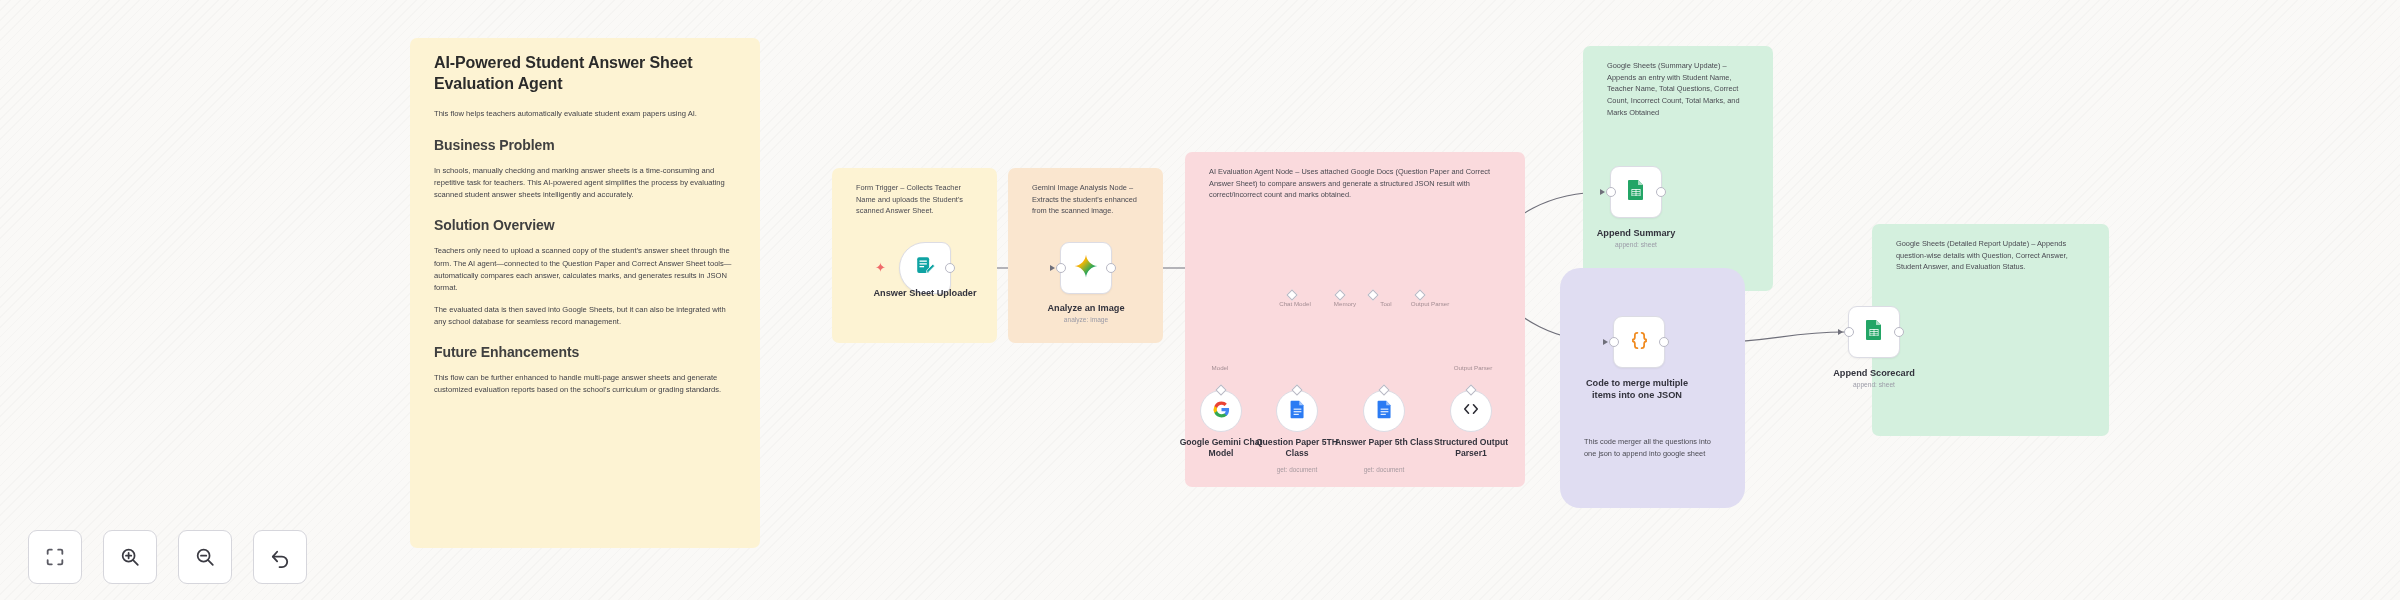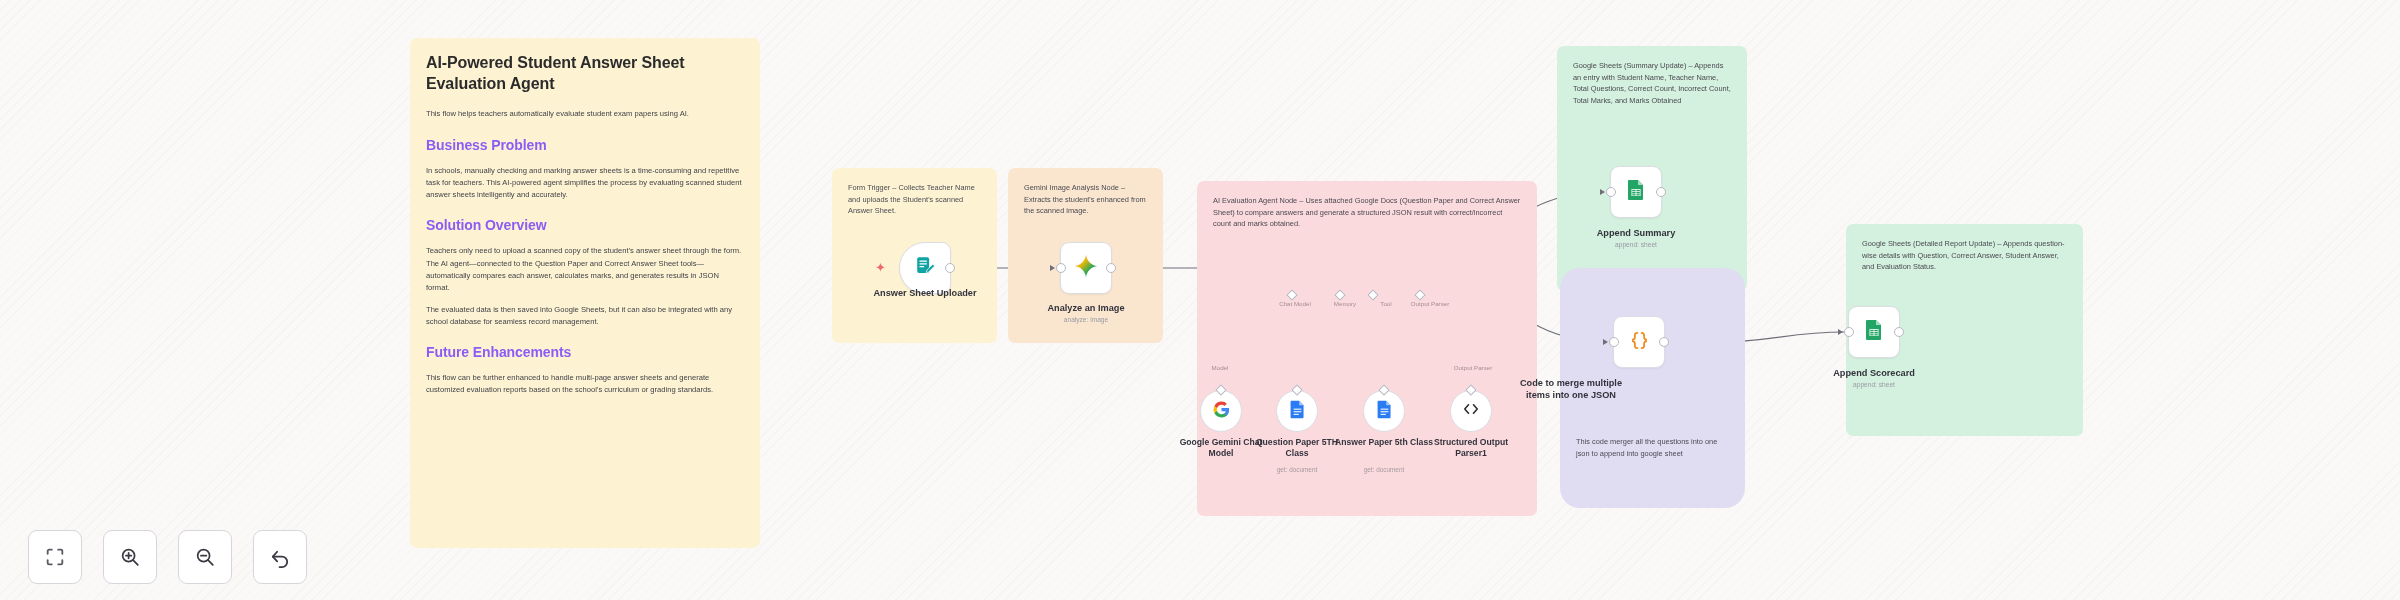--- a/index.html
+++ b/index.html
@@ -14,40 +14,40 @@
     width: 2400px; height: 600px;
     background-color: #faf9f7;
     background-image:
       repeating-linear-gradient(135deg, rgba(0,0,0,0.018) 0px, rgba(0,0,0,0.018) 1px, transparent 1px, transparent 7px);
   }
 
   
   .note {
     position: absolute;
     border-radius: 7px;
-    padding: 14px 16px;
+    padding: 14px 24px;
   }
   .note-yellow { background: #fdf3d3; }
   .note-orange { background: #fae6cf; }
   .note-pink   { background: #fadadd; }
-  .note-green  { background: #d4f0de; }
+  .note-green  { background: #d4f0de; margin-left: 26px; }
   .note-purple { background: #e0ddf2; border-radius: 20px; }
 
   .note h2 {
     font-size: 16px;
     line-height: 1.32;
     font-weight: 700;
     color: #2b2b2b;
     margin-bottom: 14px;
     letter-spacing: -0.1px;
   }
   .note h3 {
     font-size: 14px;
     font-weight: 700;
-    color: #8b5cf6;
+    color: #404040;
     margin: 16px 0 12px 0;
     letter-spacing: -0.1px;
   }
   .note p {
     font-size: 7.6px;
     line-height: 1.62;
     color: #3f3f46;
     margin-bottom: 9px;
   }
   .note .cap {
@@ -282,21 +282,21 @@
         <path d="M12 1.5 C12.6 7 17 11.4 22.5 12 C17 12.6 12.6 17 12 22.5 C11.4 17 7 12.6 1.5 12 C7 11.4 11.4 7 12 1.5 Z" fill="url(#gem)"></path>
       </svg>
     </span>
     <div class="port left"></div>
     <div class="arrowhead"></div>
     <div class="port right"></div>
   </div>
   <div class="node-title" style="left:1086px; top:303px;">Analyze an Image</div>
   <div class="node-sub" style="left:1086px; top:316px;">analyze: image</div>
 
-  <div class="note note-pink" style="left:1185px; top:181px; width:340px; height:335px;margin-left:12px;">
+  <div class="note note-pink" style="left:1185px; top:152px; width:340px; height:335px;">
     <div class="cap">AI Evaluation Agent Node – Uses attached Google Docs (Question Paper and Correct Answer Sheet) to compare answers and generate a structured JSON result with correct/incorrect count and marks obtained.</div>
   </div>
 
 
   <div class="diamond" style="left:1288px; top:291px;"></div>
   <div class="diamond" style="left:1336px; top:291px;"></div>
   <div class="diamond" style="left:1369px; top:291px;"></div>
   <div class="diamond" style="left:1416px; top:291px;"></div>
 
   <div class="conn-label" style="left:1295px; top:300px;">Chat Model</div>
@@ -394,21 +394,21 @@
     <span>
       <svg width="21" height="21" viewBox="0 0 24 24" fill="none">
         <path d="M9.6 3.2c-2.4 0-2.9 1.3-2.9 3v2.2c0 1.6-.6 2.4-2.2 2.6v1.9c1.6.2 2.2 1 2.2 2.6v2.2c0 1.8.5 3.1 2.9 3.1" stroke="#f08a1e" stroke-width="2" stroke-linecap="round"></path>
         <path d="M14.4 3.2c2.4 0 2.9 1.3 2.9 3v2.2c0 1.6.6 2.4 2.2 2.6v1.9c-1.6.2-2.2 1-2.2 2.6v2.2c0 1.8-.5 3.1-2.9 3.1" stroke="#f08a1e" stroke-width="2" stroke-linecap="round"></path>
       </svg>
     </span>
     <div class="port left"></div>
     <div class="arrowhead"></div>
     <div class="port right"></div>
   </div>
-  <div class="node-title" style="left:1571px; top:378px; width:115px;">Code to merge multiple items into one JSON</div>
+  <div class="node-title" style="left:1637px; top:378px; width:115px;">Code to merge multiple items into one JSON</div>
 
   <div class="note note-green" style="left:1846px; top:224px; width:237px; height:212px;">
     <div class="cap">Google Sheets (Detailed Report Update) – Appends question-wise details with Question, Correct Answer, Student Answer, and Evaluation Status.</div>
   </div>
 
   <div class="node" style="left:1848px; top:306px;">
     <span>
       <svg width="20" height="22" viewBox="0 0 18 22">
         <path d="M2 1h9l5 5v14a1 1 0 0 1-1 1H2a1 1 0 0 1-1-1V2a1 1 0 0 1 1-1z" fill="#23a566"></path>
         <path d="M11 1l5 5h-5V1z" fill="#a8dcc2"></path>

